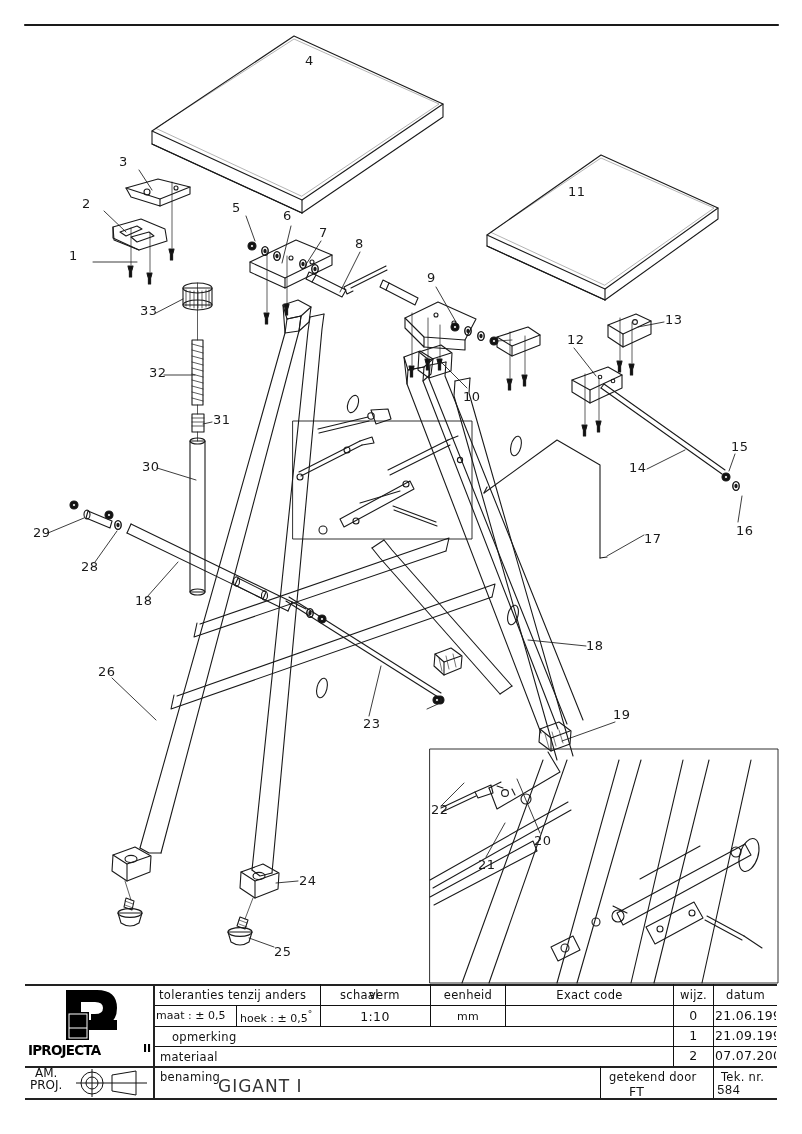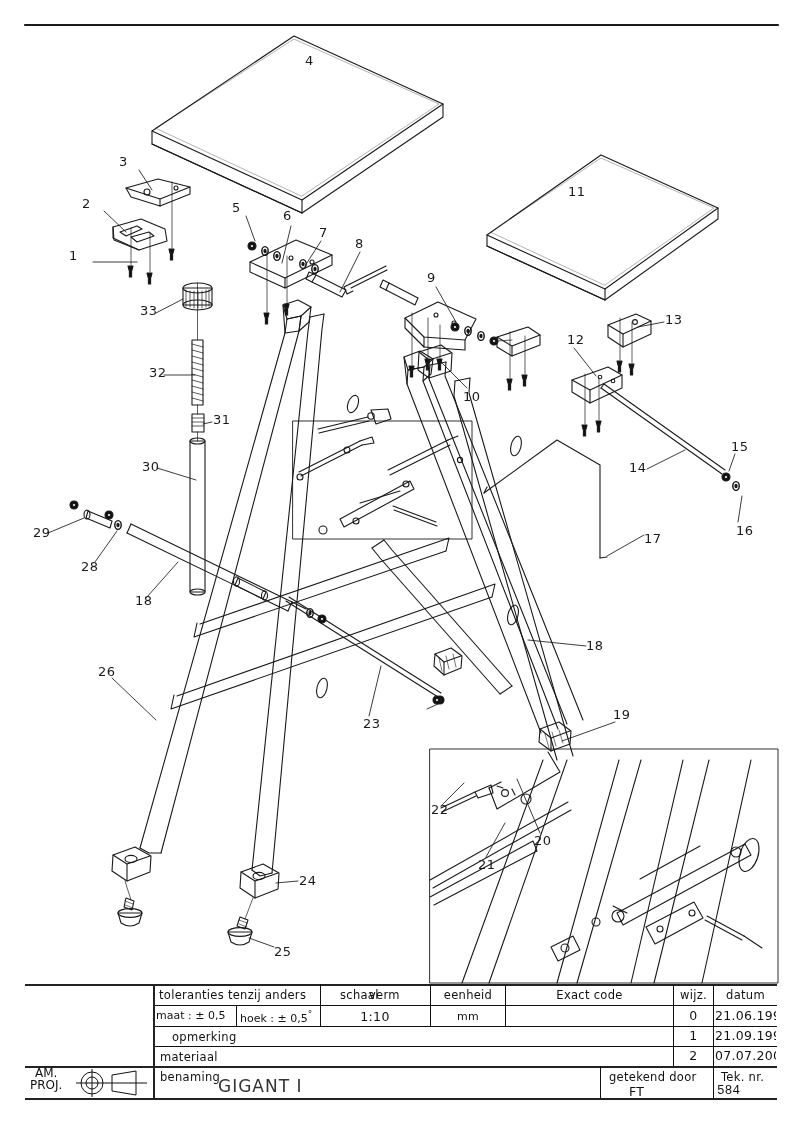--- a/index.html
+++ b/index.html
@@ -608,20 +608,31 @@
 
     <div class="tb-line vline thickv" style="left:128px; top:0px;   height:114px;"></div>
     <div class="tb-line vline" style="left:295px; top:0px;   height:42px;"></div>
     <div class="tb-line vline" style="left:211px; top:21px;  height:21px;"></div>
     <div class="tb-line vline" style="left:405px; top:0px;   height:42px;"></div>
     <div class="tb-line vline" style="left:480px; top:0px;   height:42px;"></div>
     <div class="tb-line vline" style="left:648px; top:0px;   height:82px;"></div>
     <div class="tb-line vline" style="left:688px; top:0px;   height:114px;"></div>
     <div class="tb-line vline" style="left:575px; top:82px;  height:32px;"></div>
 
+    <div id="logo-wrap">
+      <svg width="128" height="78" viewBox="0 0 128 78">
+        <path d="M41,6 L72,6 Q92,6 92,24 Q92,42 72,42 L66,42 L66,30 L70,30 Q78,30 78,24 Q78,18 70,18 L56,18 L56,56 L41,56 Z" fill="#000"></path>
+        <rect x="42" y="28" width="22" height="28" fill="#000"></rect>
+        <path d="M64,36 L92,36 L92,46 L64,46 Z" fill="#000"></path>
+        <rect x="44" y="30" width="18" height="24" fill="#000" stroke="#fff" stroke-width="1"></rect>
+        <line x1="44" y1="44" x2="62" y2="44" stroke="#fff" stroke-width="1"></line>
+      </svg>
+      <div id="logo-text">IPROJECTA</div>
+      <div id="logo-mark-ii">II</div>
+    </div>
 
     <div id="amproj">
       <div>AM.</div>
       <div>PROJ.</div>
     </div>
     <svg style="position:absolute;left:48px;top:84px;" width="78" height="30" viewBox="0 0 78 30">
       <g stroke="#111" fill="none" stroke-width="1">
         <circle cx="19" cy="15" r="11"></circle>
         <circle cx="19" cy="15" r="6"></circle>
         <line x1="19" y1="1" x2="19" y2="29"></line>

